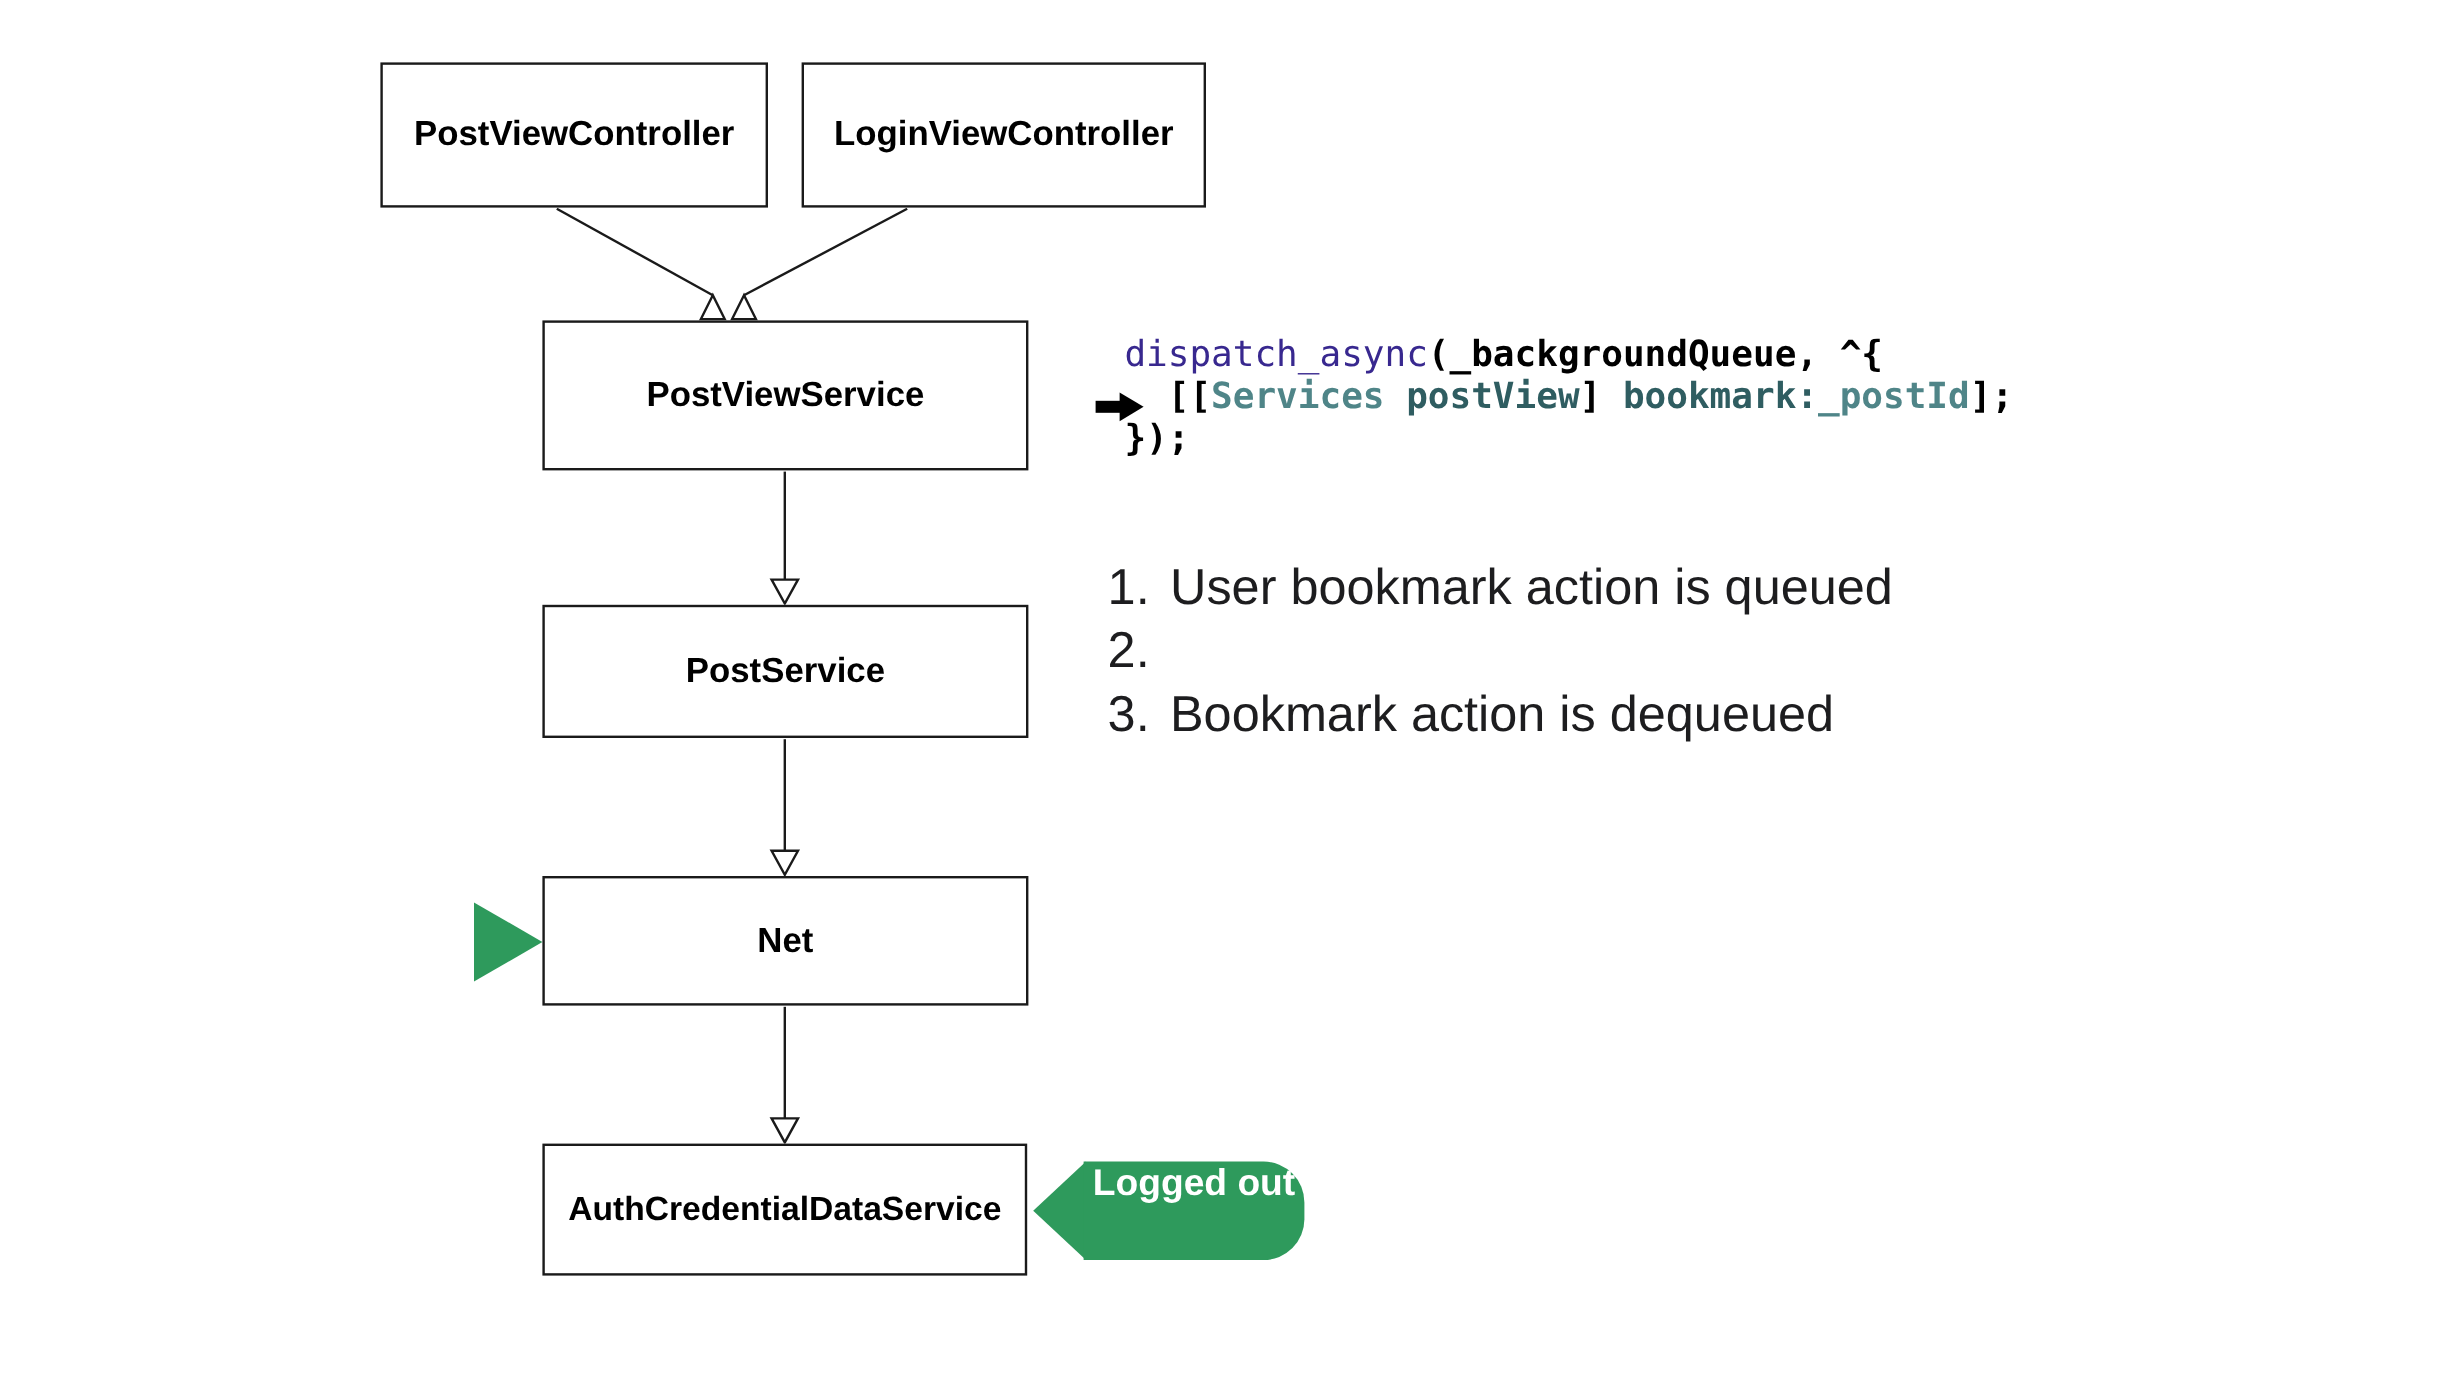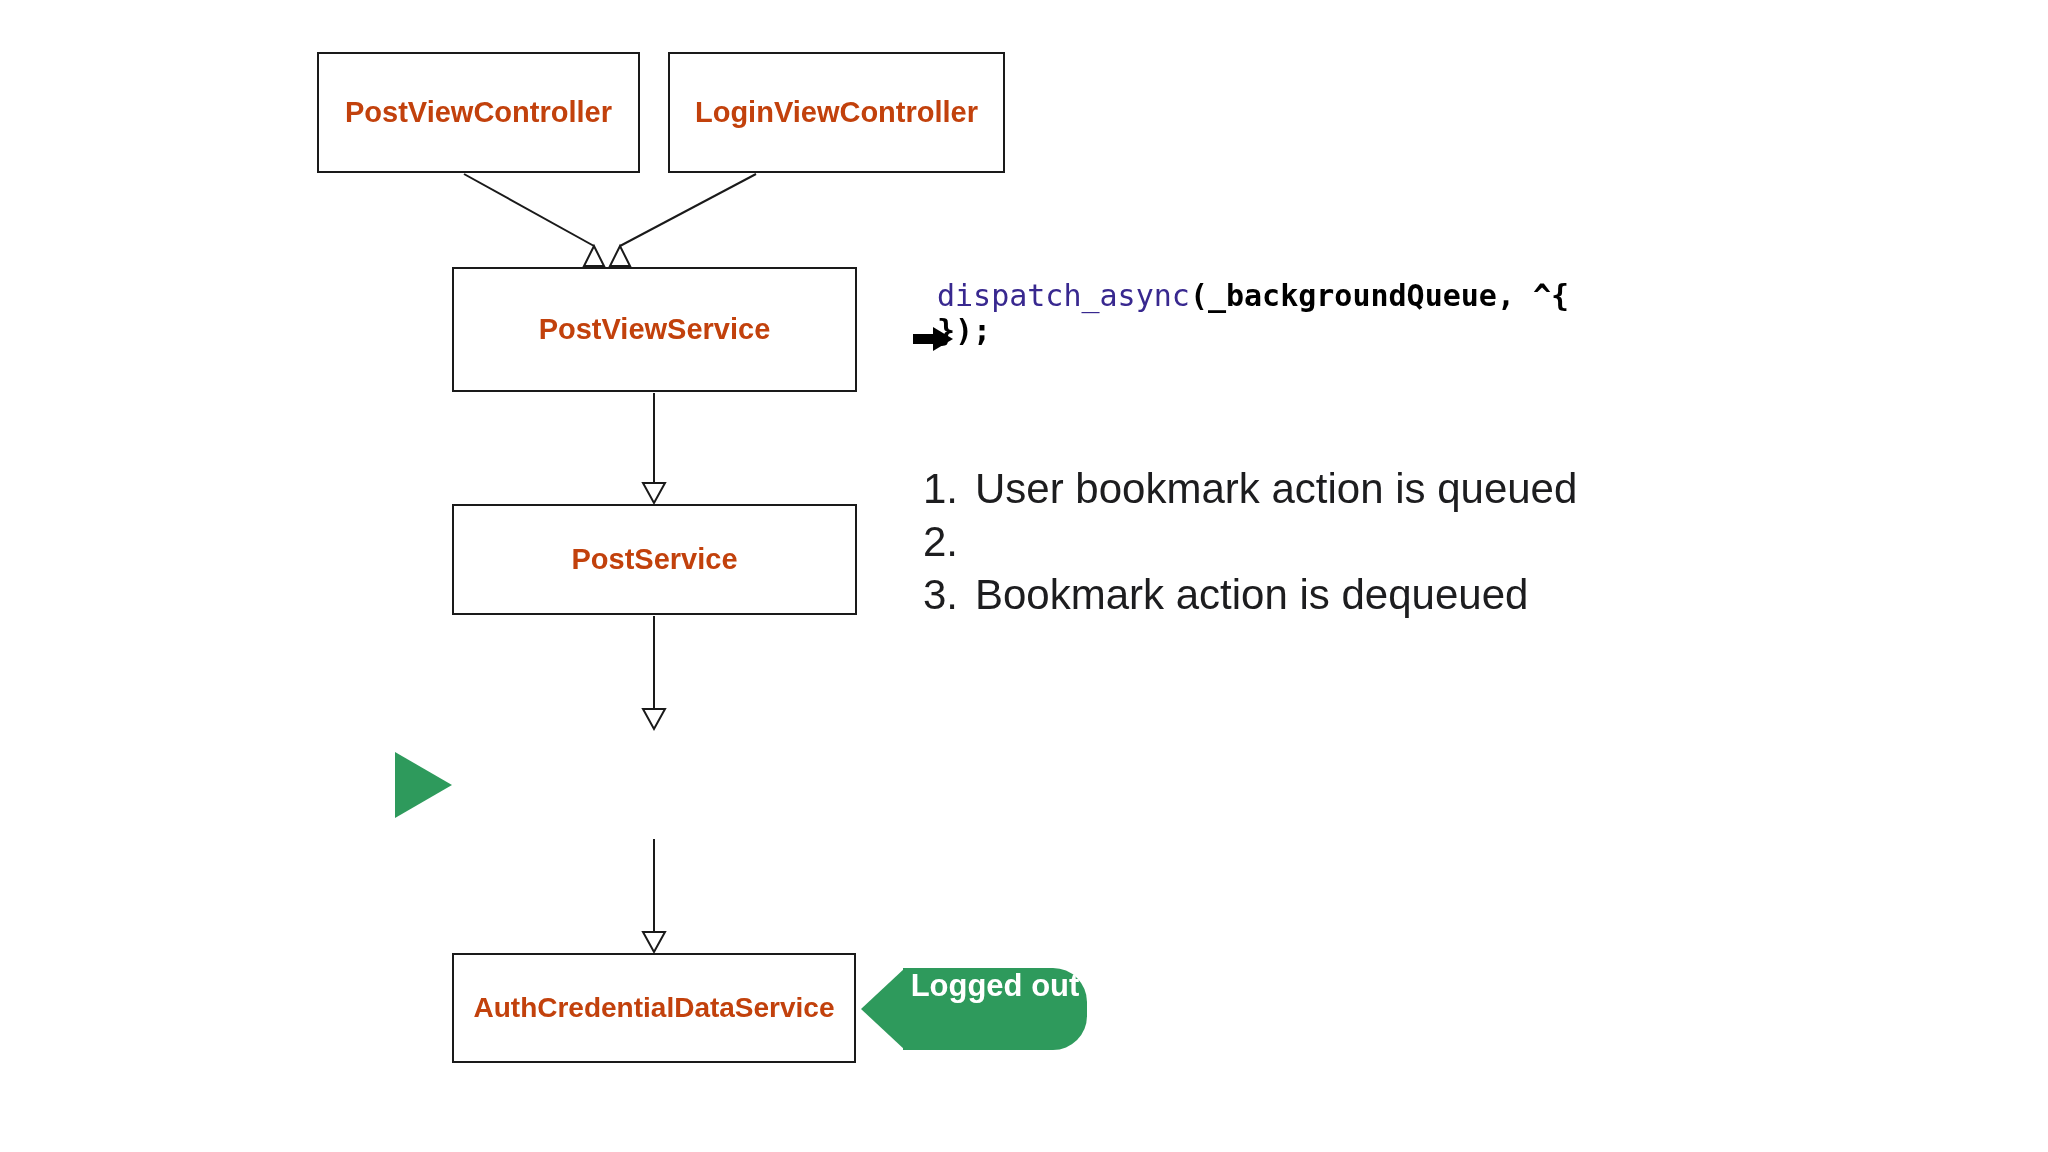--- a/index.html
+++ b/index.html
@@ -8,21 +8,21 @@
     background:#ffffff; overflow:hidden;
     font-family:"Liberation Sans", sans-serif;
   }
   
   .box {
     position:absolute; background:#ffffff;
     border:2px solid #1a1a1a; box-sizing:border-box;
     display:flex; align-items:center; justify-content:center;
   }
   .box span {
-    font-weight:bold; font-size:29px; color:#c2410c;
+    font-weight:bold; font-size:29px; color:#000000;
     white-space:nowrap; letter-spacing:0px;
   }
   .b-pvc  { left:317px; top:52px;  width:323px; height:121px; }
   .b-lvc  { left:668px; top:52px;  width:337px; height:121px; }
   .b-pvs  { left:452px; top:267px; width:405px; height:125px; }
   .b-ps   { left:452px; top:504px; width:405px; height:111px; }
   .b-net  { left:452px; top:730px; width:405px; height:108px; }
   .b-auth { left:452px; top:953px; width:404px; height:110px; }
   .b-auth span { font-size:28px; }
 
@@ -113,38 +113,42 @@
   </div>
   <div class="box b-lvc">
     <span>LoginViewController</span>
   </div>
   <div class="box b-pvs">
     <span>PostViewService</span>
   </div>
   <div class="box b-ps">
     <span>PostService</span>
   </div>
+  <div class="box b-net">
+    <span>Net</span>
+  </div>
   <div class="box b-auth">
     <span>AuthCredentialDataService</span>
   </div>
 
   <div class="net-marker"></div>
 
   <div class="badge-tip"></div>
   <div class="badge-body">
     <span>Logged out</span>
   </div>
 
   <div class="code-arrow">
     <div class="tail"></div>
     <div class="head"></div>
   </div>
 
   <div class="code">
     <div class="line"><span class="c-function">dispatch_async</span><span class="c-plain">(_backgroundQueue, ^{</span></div>
+    <div class="line"><span class="c-plain">  [[</span><span class="c-type">Services</span><span class="c-plain"> </span><span class="c-method">postView</span><span class="c-plain">] </span><span class="c-method">bookmark:</span><span class="c-type">_postId</span><span class="c-plain">];</span></div>
     <div class="line"><span class="c-plain">});</span></div>
   </div>
 
   <div class="steps">
     <div class="row">
       <span class="num">1.</span>
       <span class="txt">User bookmark action is queued</span>
     </div>
     <div class="row">
       <span class="num">2.</span>

